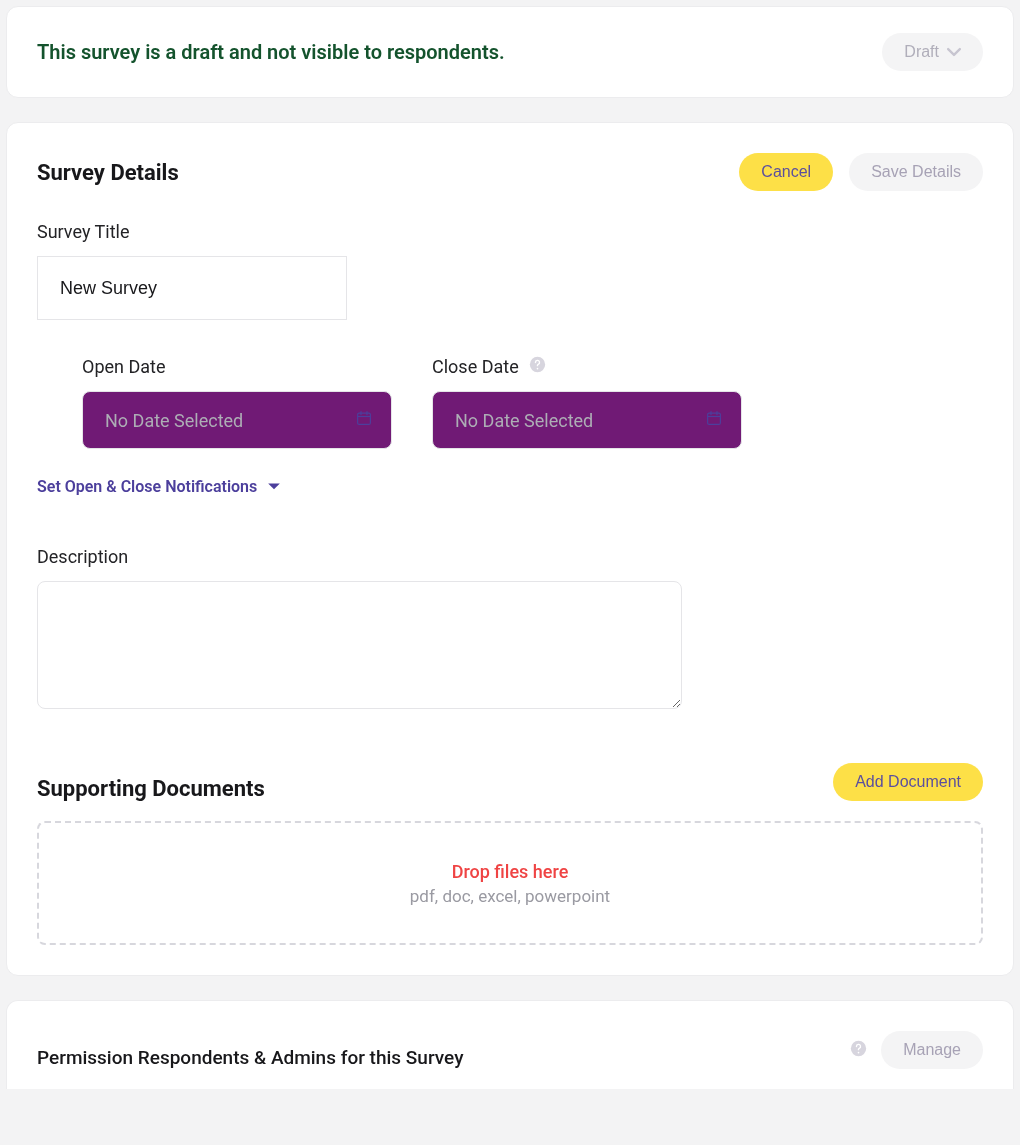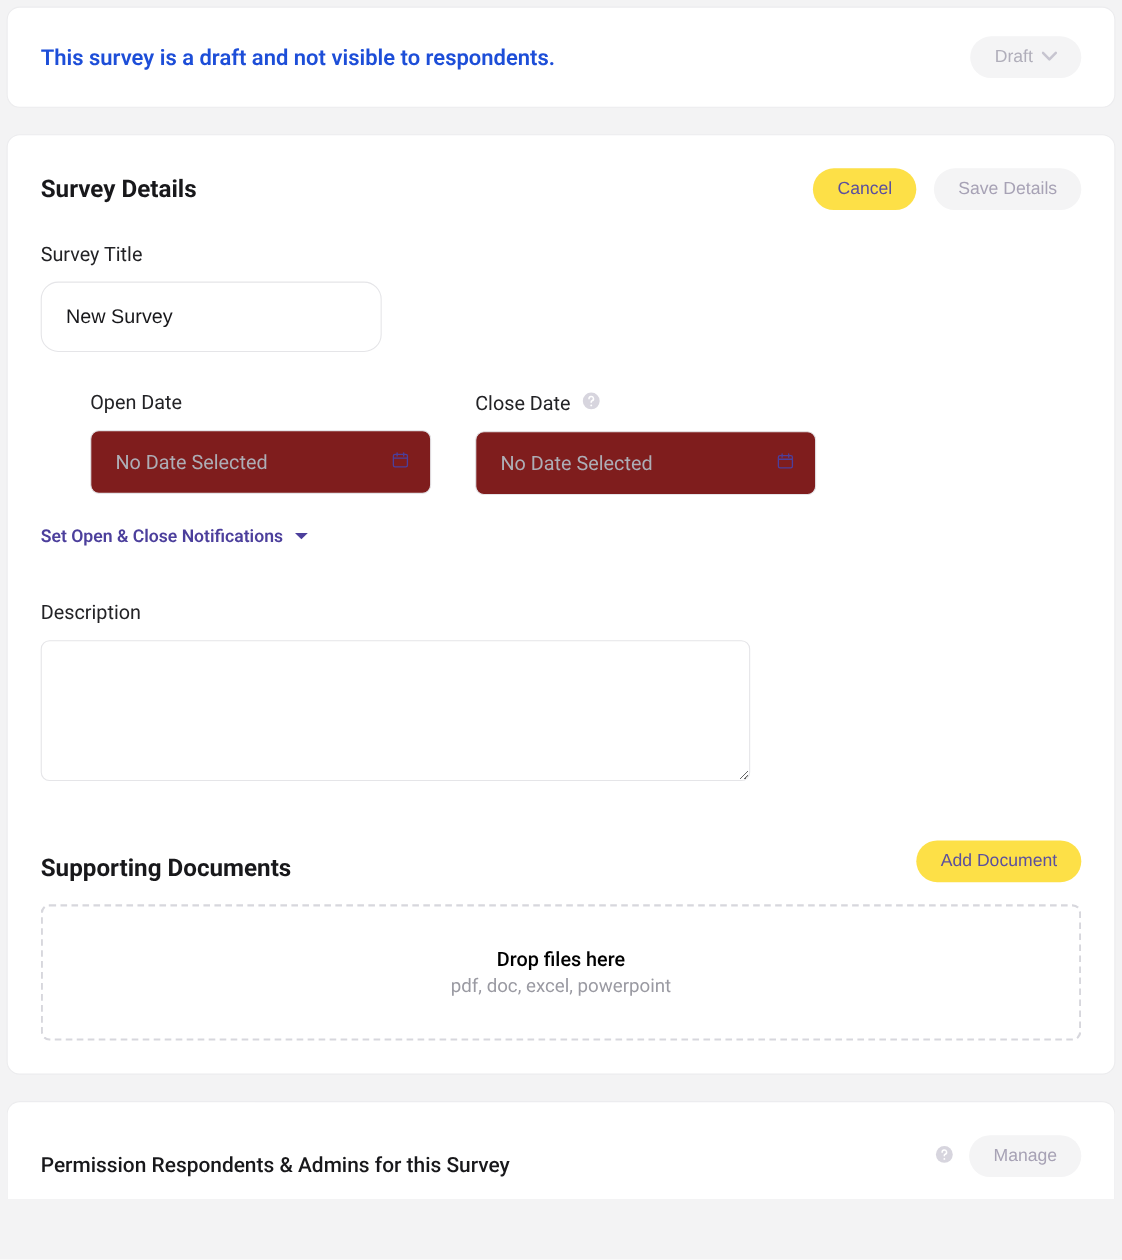--- a/index.html
+++ b/index.html
@@ -15,21 +15,21 @@
     background: #ffffff;
     border-radius: 12px;
     border: 1px solid #ececee;
     margin: 6px 6px 24px 6px;
     padding: 30px;
   }
   .row { display: flex; align-items: center; justify-content: space-between; }
   .draft-msg {
     font-size: 20px;
     font-weight: 600;
-    color: #1d4ed8;
+    color: #14532d;
   }
   .pill {
     display: inline-flex;
     align-items: center;
     gap: 8px;
     border-radius: 999px;
     padding: 10px 22px;
     font-size: 16px;
     font-weight: 500;
     border: none;
@@ -45,32 +45,32 @@
     font-weight: 700;
     color: #18181b;
   }
   .heading-row { display:flex; align-items:center; justify-content:space-between; margin-bottom: 24px;}
   .btn-group { display:flex; gap: 16px; }
   .field-label { font-size: 18px; font-weight: 400; color:#232326; margin-bottom: 14px; display:block; }
   .input {
     width: 310px;
     height: 64px;
     border: 1px solid #e5e5e8;
-    border-radius: 16px;
+    border-radius: 0;
     padding: 0 22px;
     font-size: 18px;
     color: #18181b;
     background:#fff;
     outline:none;
   }
   .input::placeholder { color:#b3b3bb; }
   .date-input-wrap{
     display:flex; align-items:center; width:310px; height:58px;
     border:1px solid #e5e5e8; border-radius:8px; padding: 0 18px 0 22px;
-    justify-content:space-between; background:#7f1d1d;text-align:right;
+    justify-content:space-between; background:#701a75;text-align:right;
   }
   .date-placeholder{ color:#adadb5; font-size:18px; }
   .calendar-icon svg{ width:18px; height:18px; }
   .field-row { display:flex; gap: 40px; margin-top: 36px; margin-left: 45px; }
   .link-expand{
     display:inline-flex; align-items:center; gap:10px;
     color:#4c3f9c; font-weight:600; font-size:16px;
     margin-top: 28px; cursor:pointer;
   }
   .help-icon svg{ width:17px; height:17px; }
@@ -81,21 +81,21 @@
     background:#fff;
   }
   .section-gap{ margin-top: 50px; }
   .dropzone{
     border: 2px dashed #d7d7dd;
     border-radius: 8px;
     width:100%; height:124px;
     display:flex; flex-direction:column; align-items:center; justify-content:center;
     margin-top: 20px;
   }
-  .dropzone .dz-title{ font-size:18px; font-weight:500; color:#000000; }
+  .dropzone .dz-title{ font-size:18px; font-weight:500; color:#ef4444; }
   .dropzone .dz-sub{ font-size:17px; color:#9a9aa2; margin-top:4px; }
   .supporting-row{ display:flex; align-items:flex-end; justify-content:space-between;margin-top:20px; }
   .perm-row{ display:flex; align-items:flex-end; justify-content:space-between; }
   .perm-title{ font-size:19px; font-weight:500; }
   .perm-actions{ display:flex; align-items:center; gap:14px; }
   .chevron-down-icon svg{ width:14px; height:10px; }
 </style>
 </head>
 <body>
 

